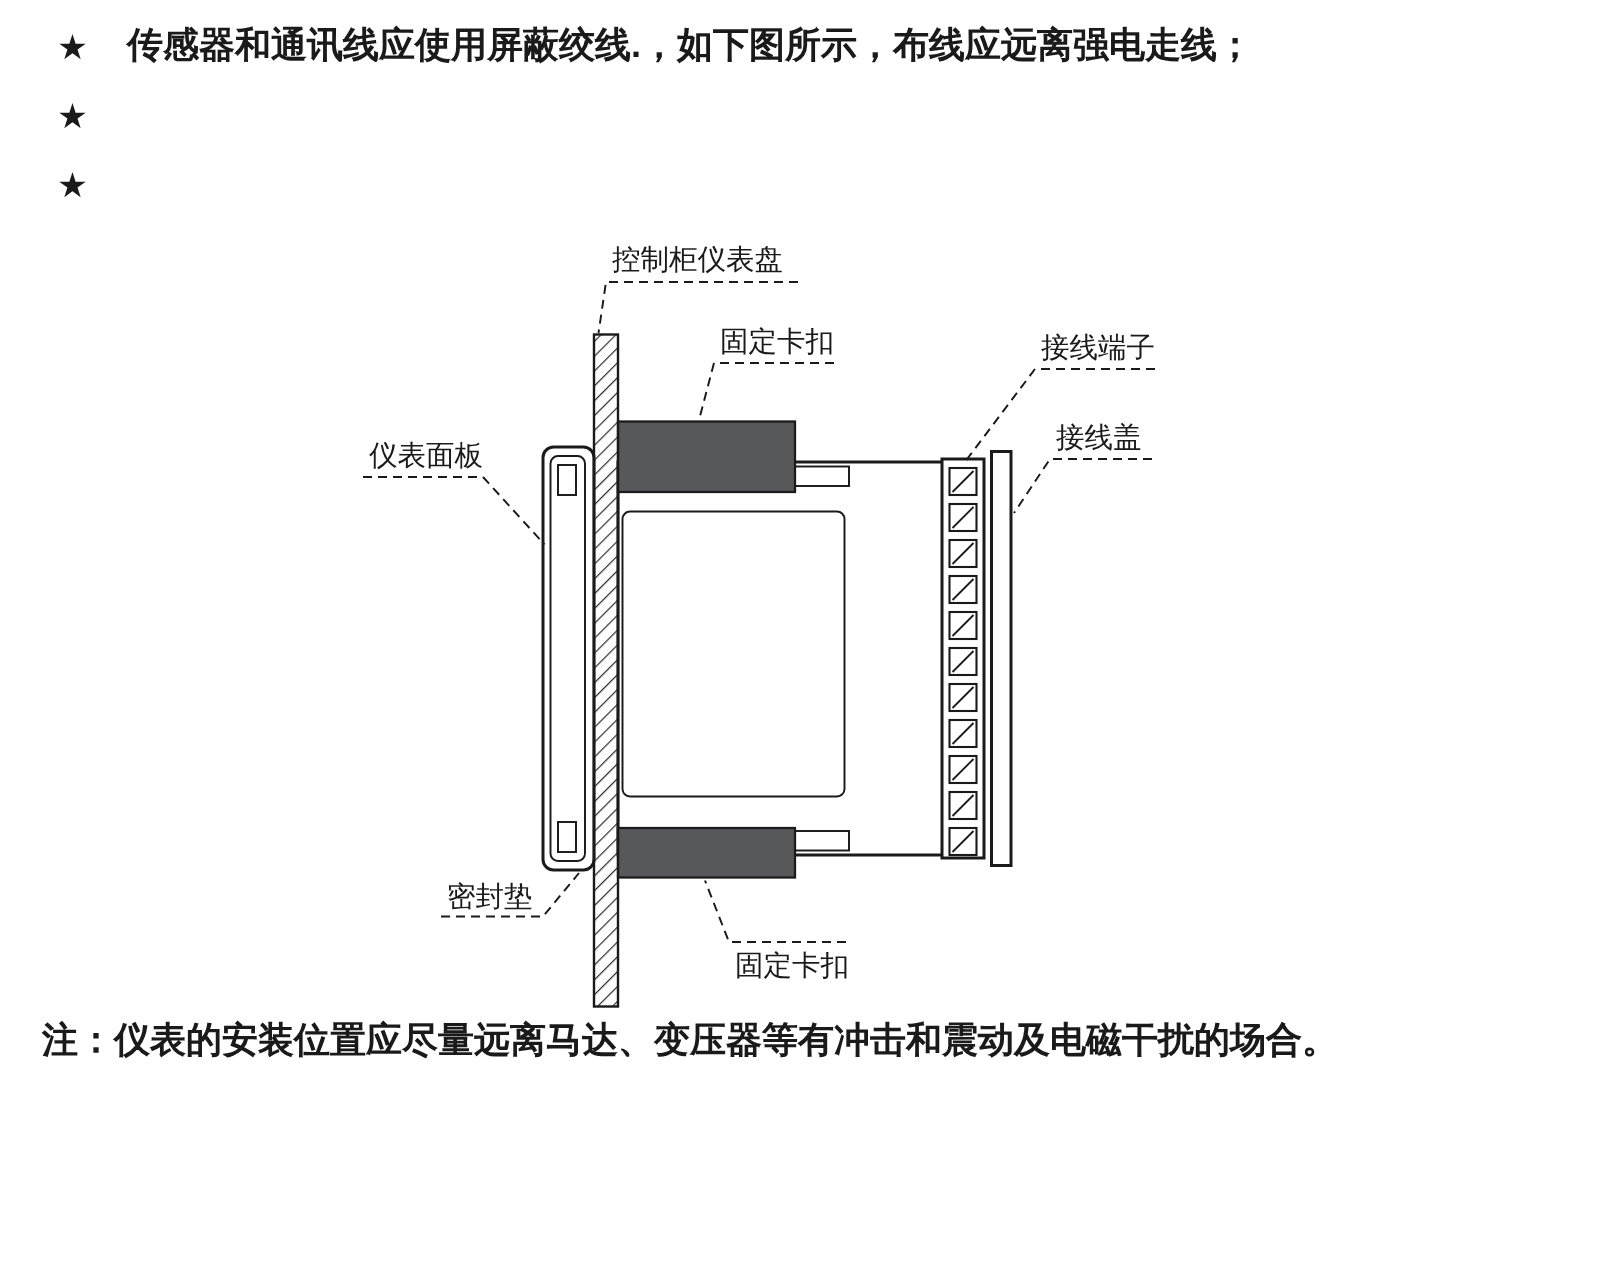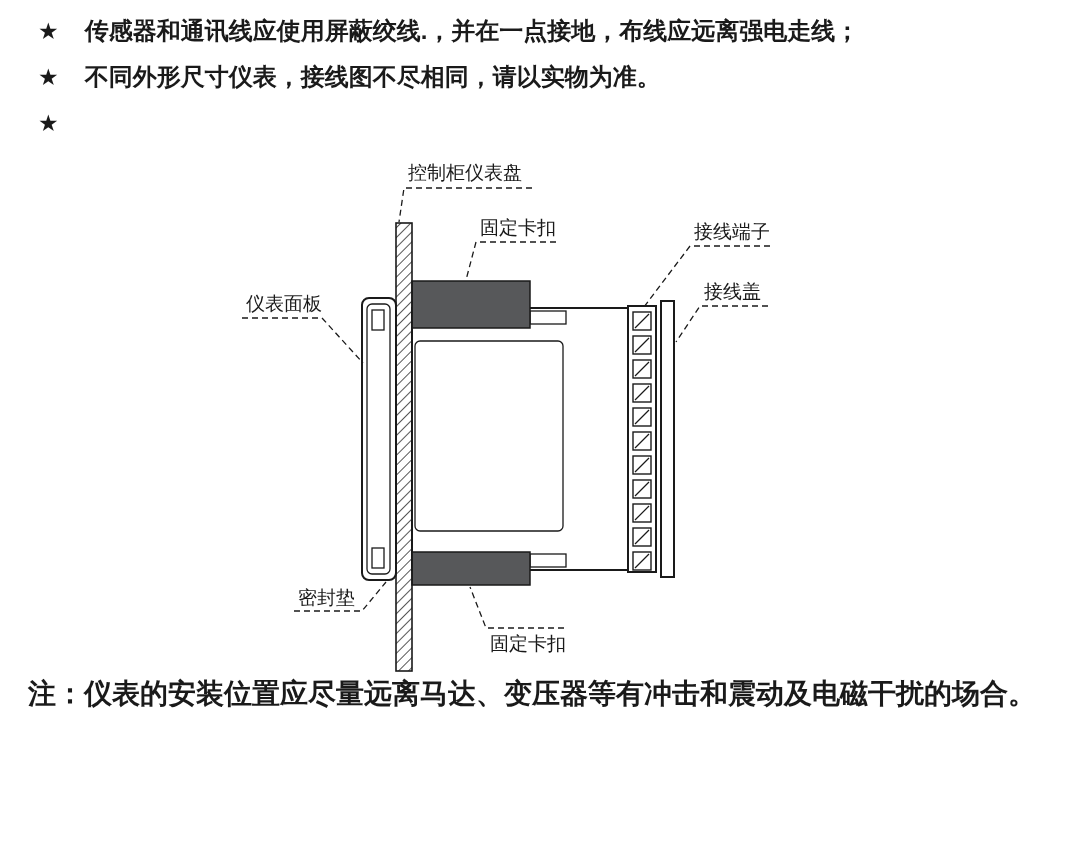--- a/index.html
+++ b/index.html
@@ -39,44 +39,43 @@
   }
   .diagram svg { position: absolute; left: 0; top: 0; }
   .diagram text {
     font-family: "Liberation Sans", "DejaVu Sans", sans-serif;
     font-size: 19px;
     font-weight: 500;
     fill: #1a1a1a;
   }
   .note {
     margin: 0 0 0 28px;
-    font-size: 28px;
+    font-size: 24px;
     font-weight: bold;
     line-height: 32px;
     font-family: Liberation Serif, serif;
   }
   .leader { fill: none; stroke: #1a1a1a; stroke-width: 1.3; stroke-dasharray: 6 4; }
   .outline { fill: #ffffff; stroke: #1a1a1a; stroke-width: 2; }
   .thin { fill: #ffffff; stroke: #1a1a1a; stroke-width: 1.3; }
 </style>
 </head>
 <body>
 
 <div class="page">
 
   <div class="content">
 
     <div class="bullet">
       <span class="star">★</span>
-      <span>传感器和通讯线应使用屏蔽绞线.，并在一点接地，布线应远离强电走线；</span>
+      <span>传感器和通讯线应使用屏蔽绞线.，如下图所示，布线应远离强电走线；</span>
     </div>
 
     <div class="bullet">
       <span class="star">★</span>
-      <span>不同外形尺寸仪表，接线图不尽相同，请以实物为准。</span>
     </div>
 
     <div class="bullet">
       <span class="star">★</span>
     </div>
 
   </div>
 
   <div class="diagram">
     <svg width="1080" height="520" viewBox="0 0 1080 520">

